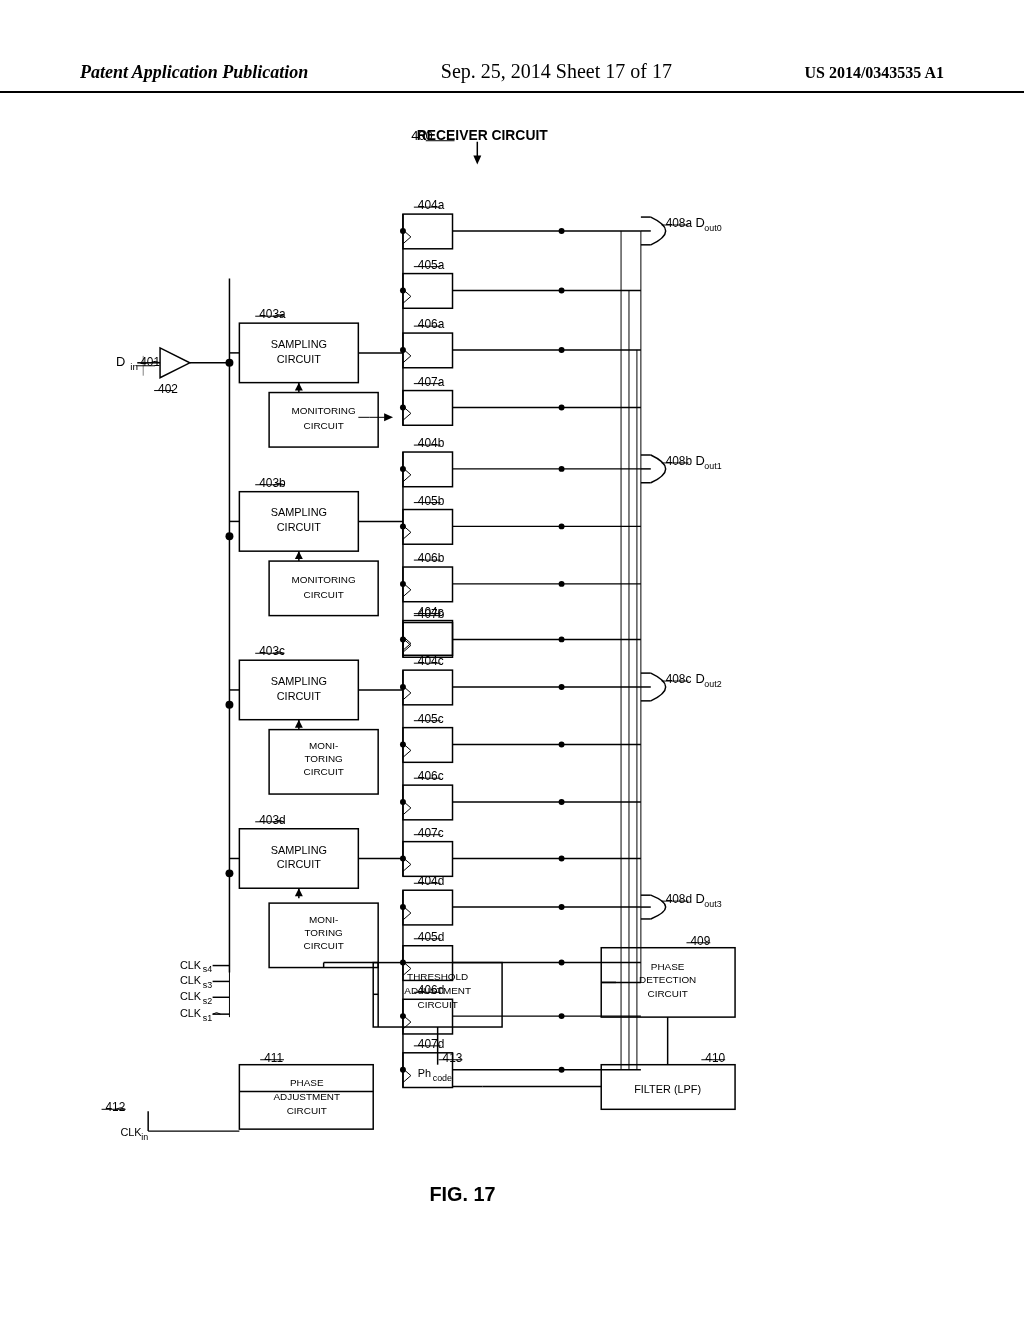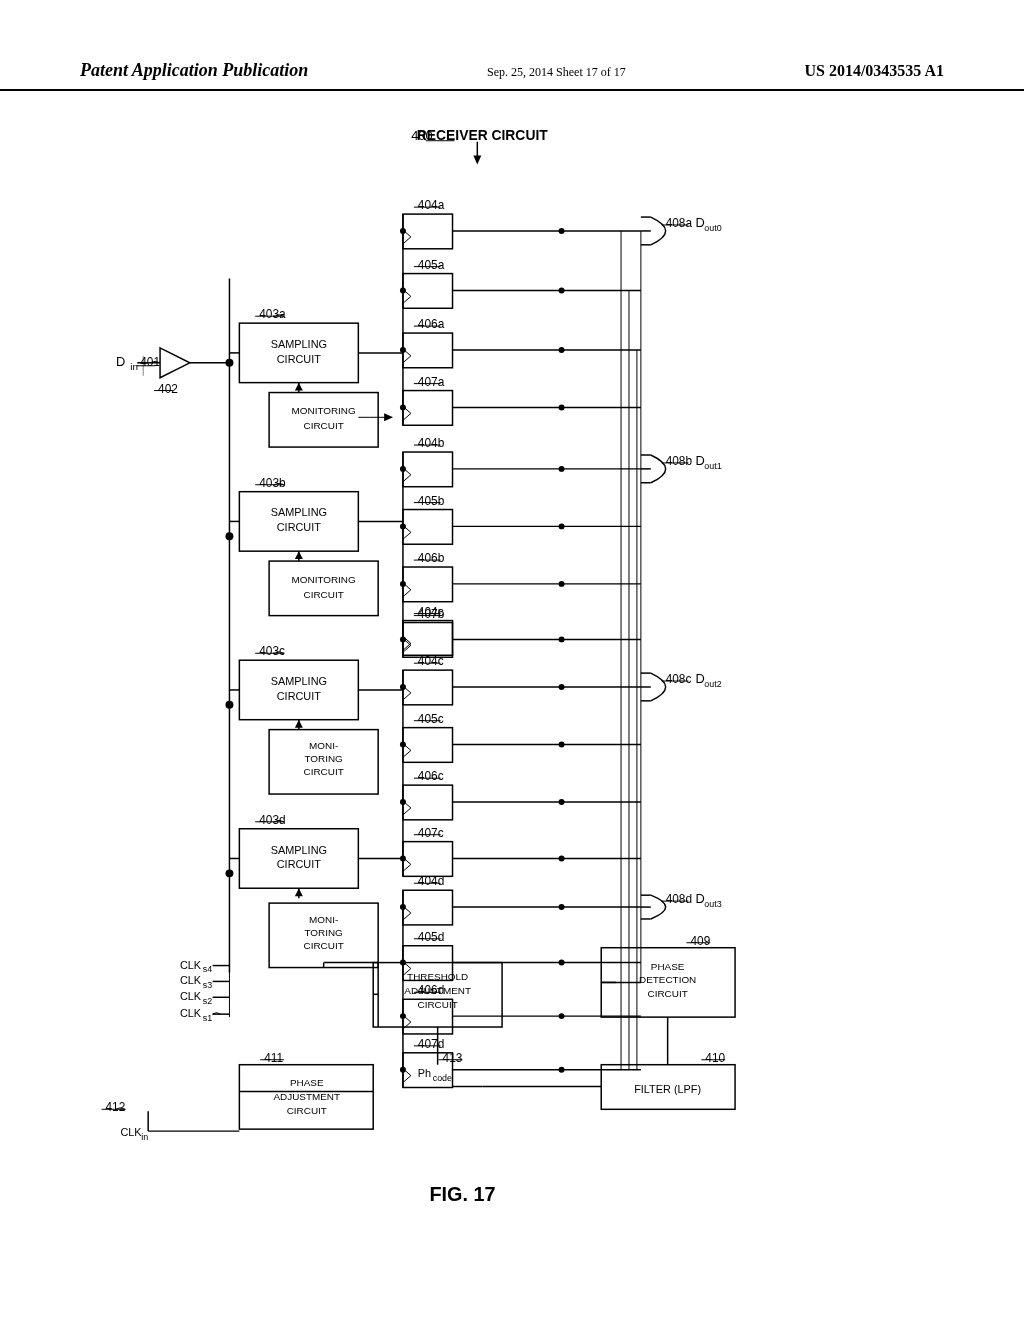--- a/index.html
+++ b/index.html
@@ -28,21 +28,21 @@
       padding: 0 80px;
       border-bottom: 2px solid #000;
       padding-bottom: 8px;
     }
     .header-left {
       font-size: 18px;
       font-weight: bold;
       font-style: italic;
     }
     .header-center {
-      font-size: 12px;
+      font-size: 20px;
     }
     .header-right {
       font-size: 16px;
       font-weight: bold;
     }
     .diagram-area {
       position: absolute;
       top: 110px;
       left: 60px;
       right: 60px;

